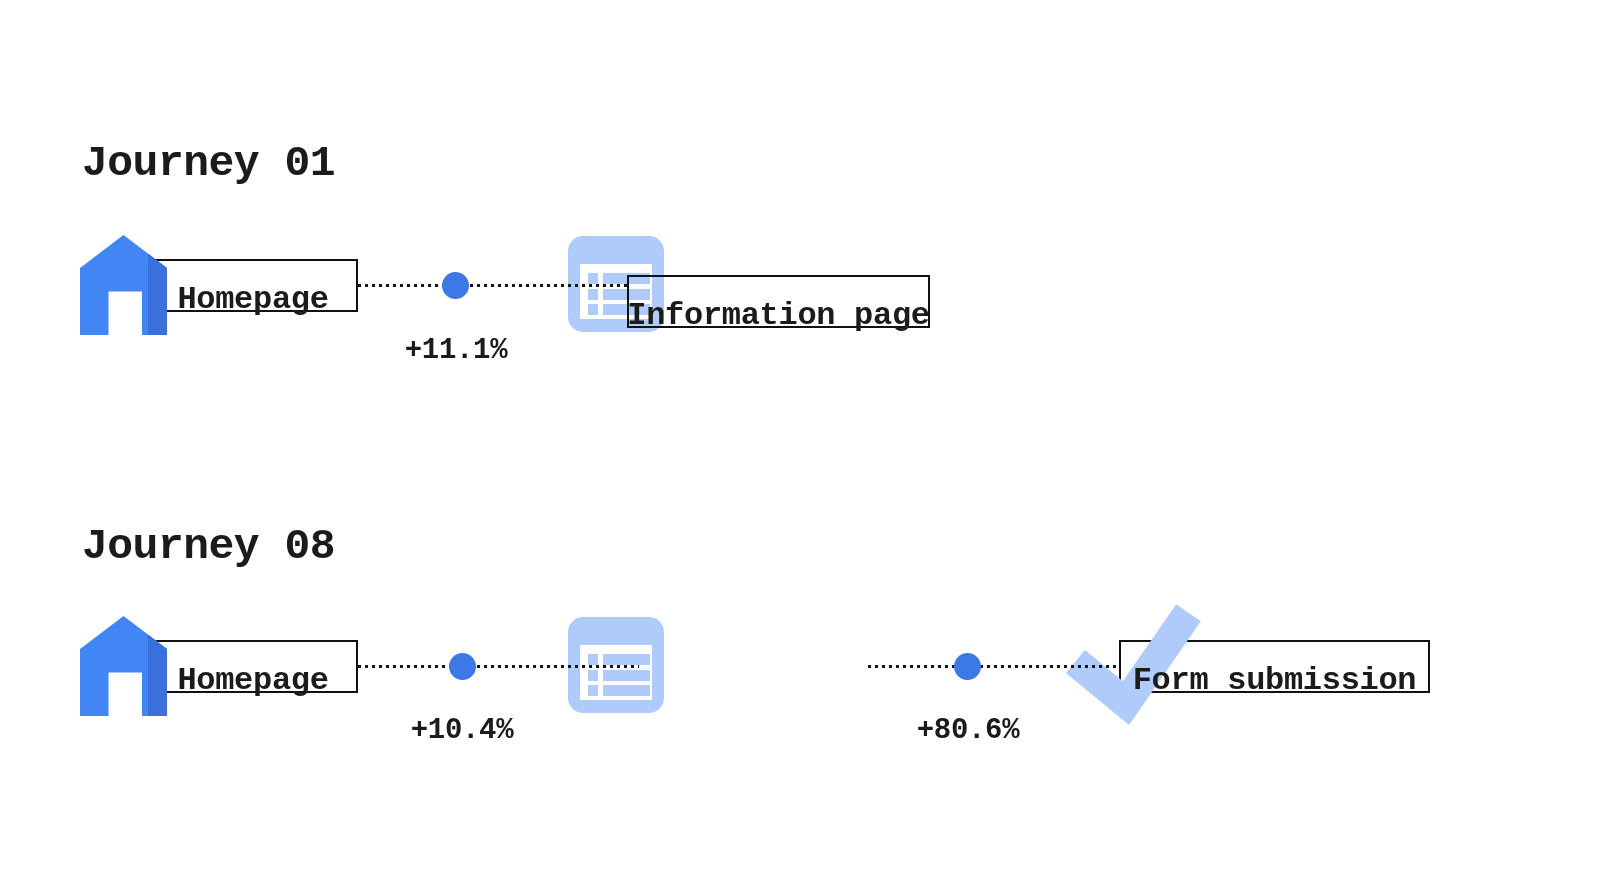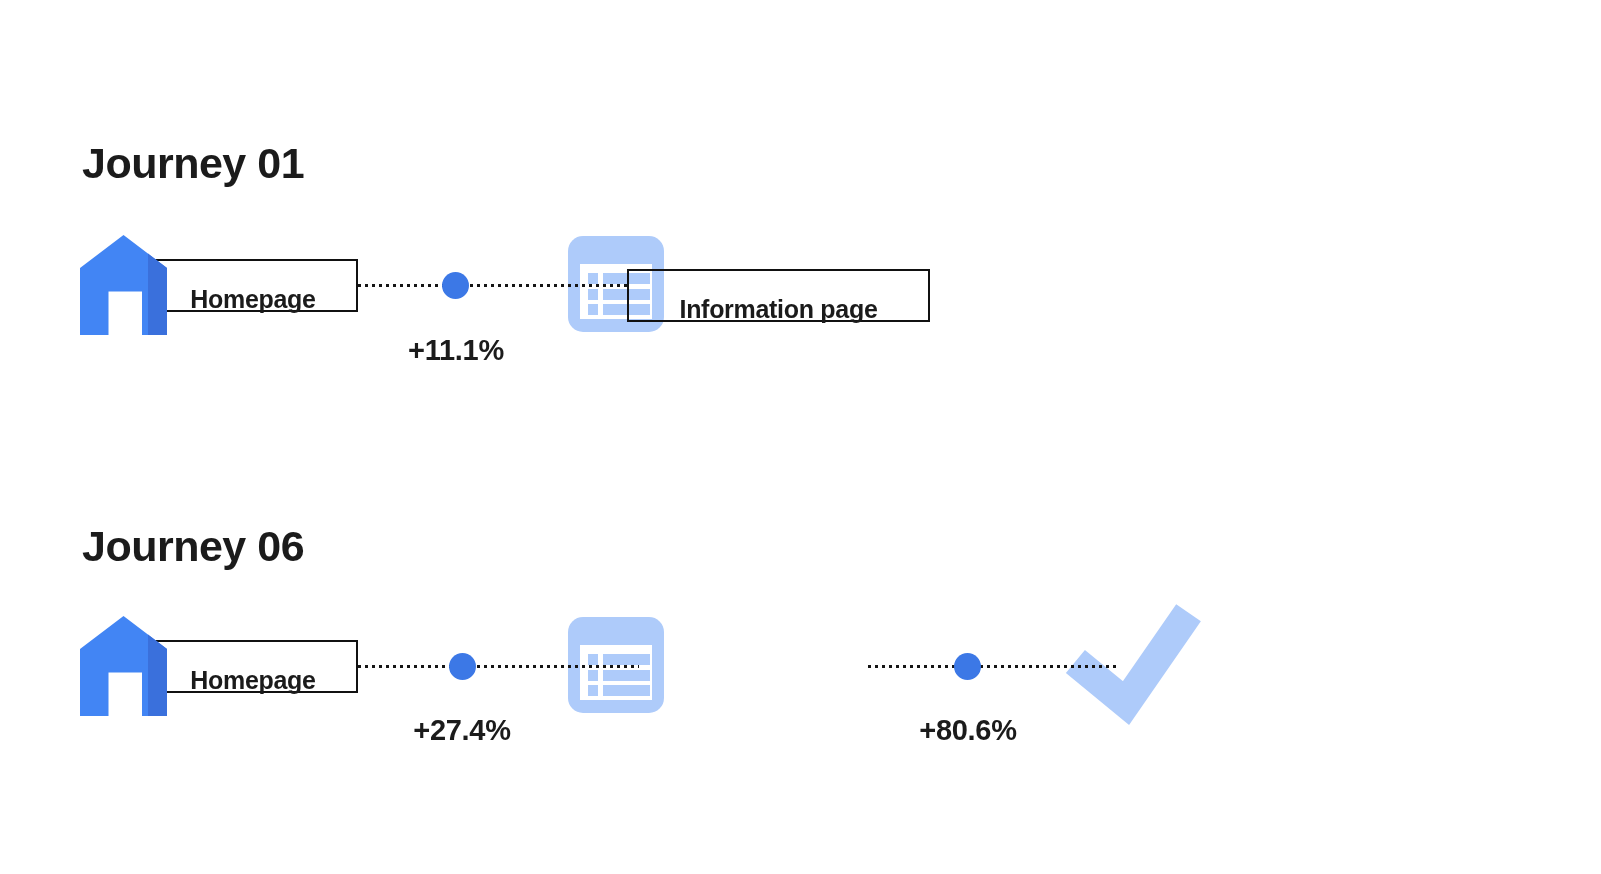--- a/index.html
+++ b/index.html
@@ -1,29 +1,29 @@
 <!DOCTYPE html>
 <html style="--primary_blue: #4285F4; --primary_blue_dark: #3A70DC; --light_blue: #AECBFA; --dot_blue: #3C78E6; --line_black: #151515; --text_black: #1B1B1B;"><head>
 <meta charset="utf-8">
 <style>
   html,body{margin:0;padding:0;background:#fff;}
   .canvas{
     position:relative;width:1601px;height:874px;background:#fff;overflow:hidden;
-    font-family:Liberation Sans, sans-serif;color:#1b1b1b;
+    font-family:Liberation Mono, monospace;color:#1b1b1b;
   }
   .journey-title{
     position:absolute;font-size:43px;font-weight:700;line-height:1;
     letter-spacing:-0.5px;color:var(--text_black,#1b1b1b);white-space:nowrap;
   }
   .box{
     position:absolute;height:53px;border:2px solid #111;box-sizing:border-box;
     display:flex;align-items:center;justify-content:center;background:transparent;
   }
   .box-label{
-    position:relative;z-index:6;font-size:25px;font-weight:700;
+    position:relative;z-index:6;font-size:32px;font-weight:700;
     letter-spacing:-0.3px;white-space:nowrap;color:var(--text_black,#1b1b1b);margin-top:28px;
   }
   .dotline{
     position:absolute;height:3px;z-index:4;
     background:repeating-linear-gradient(90deg,var(--line_black,#151515) 0 3px,transparent 3px 7px);
   }
   .tdot{
     position:absolute;width:27px;height:27px;border-radius:50%;z-index:4;
     background:var(--dot_blue,#3C78E6);
   }
@@ -57,57 +57,60 @@
       <div class="bullet" style="top:25px"></div>
       <div class="bar" style="top:25px"></div>
       <div class="bullet" style="top:40px"></div>
       <div class="bar" style="top:40px"></div>
     </div>
   </div>
 
   <div class="box" style="left:148px;top:259px;width:210px">
     <span class="box-label">Homepage</span>
   </div>
-  <div class="box" style="left:627px;top:269px;width:303px">
+  <div class="box" style="left:627px;top:275px;width:303px">
     <span class="box-label">Information page</span>
   </div>
 
   <div class="dotline" style="left:358px;top:284px;width:269px"></div>
   <div class="tdot" style="left:442px;top:272px"></div>
   <div class="pct" style="left:456px;top:310px">+11.1%</div>
 
   <svg class="house" style="left:80px;top:235px" width="87" height="100" viewBox="0 0 87 100">
     <path d="M43.5,0 L87,33 L87,100 L62,100 L62,56.5 L28.5,56.5 L28.5,100 L0,100 L0,33 Z" fill="var(--primary_blue,#4285F4)"></path>
     <path d="M68,18.6 L87,33 L87,100 L68,100 Z" fill="var(--primary_blue_dark,#3A70DC)"></path>
   </svg>
 
-  <div class="journey-title" style="left:82px;top:525px">Journey 06</div>
+  <div class="journey-title" style="left:82px;top:525px">Journey 08</div>
 
   <div class="listicon" style="left:568px;top:617px">
     <div class="win">
       <div class="bullet" style="top:9px"></div>
       <div class="bar" style="top:9px"></div>
       <div class="bullet" style="top:25px"></div>
       <div class="bar" style="top:25px"></div>
       <div class="bullet" style="top:40px"></div>
       <div class="bar" style="top:40px"></div>
     </div>
   </div>
 
   <div class="box" style="left:148px;top:640px;width:210px">
     <span class="box-label">Homepage</span>
   </div>
+  <div class="box" style="left:1119px;top:640px;width:311px">
+    <span class="box-label">Form submission</span>
+  </div>
 
   <svg class="check" style="left:1055px;top:605px" width="140" height="115" viewBox="0 0 140 115">
     <polyline points="32,66 71,98 125,20" fill="none" stroke="var(--light_blue,#AECBFA)" stroke-width="30" stroke-linecap="square"></polyline>
   </svg>
 
   <div class="dotline" style="left:358px;top:665px;width:281px"></div>
   <div class="tdot" style="left:449px;top:653px"></div>
-  <div class="pct" style="left:462px;top:690px">+27.4%</div>
+  <div class="pct" style="left:462px;top:690px">+10.4%</div>
 
   <div class="dotline" style="left:868px;top:665px;width:251px"></div>
   <div class="tdot" style="left:954px;top:653px"></div>
   <div class="pct" style="left:968px;top:690px">+80.6%</div>
 
   <svg class="house" style="left:80px;top:616px" width="87" height="100" viewBox="0 0 87 100">
     <path d="M43.5,0 L87,33 L87,100 L62,100 L62,56.5 L28.5,56.5 L28.5,100 L0,100 L0,33 Z" fill="var(--primary_blue,#4285F4)"></path>
     <path d="M68,18.6 L87,33 L87,100 L68,100 Z" fill="var(--primary_blue_dark,#3A70DC)"></path>
   </svg>
 

